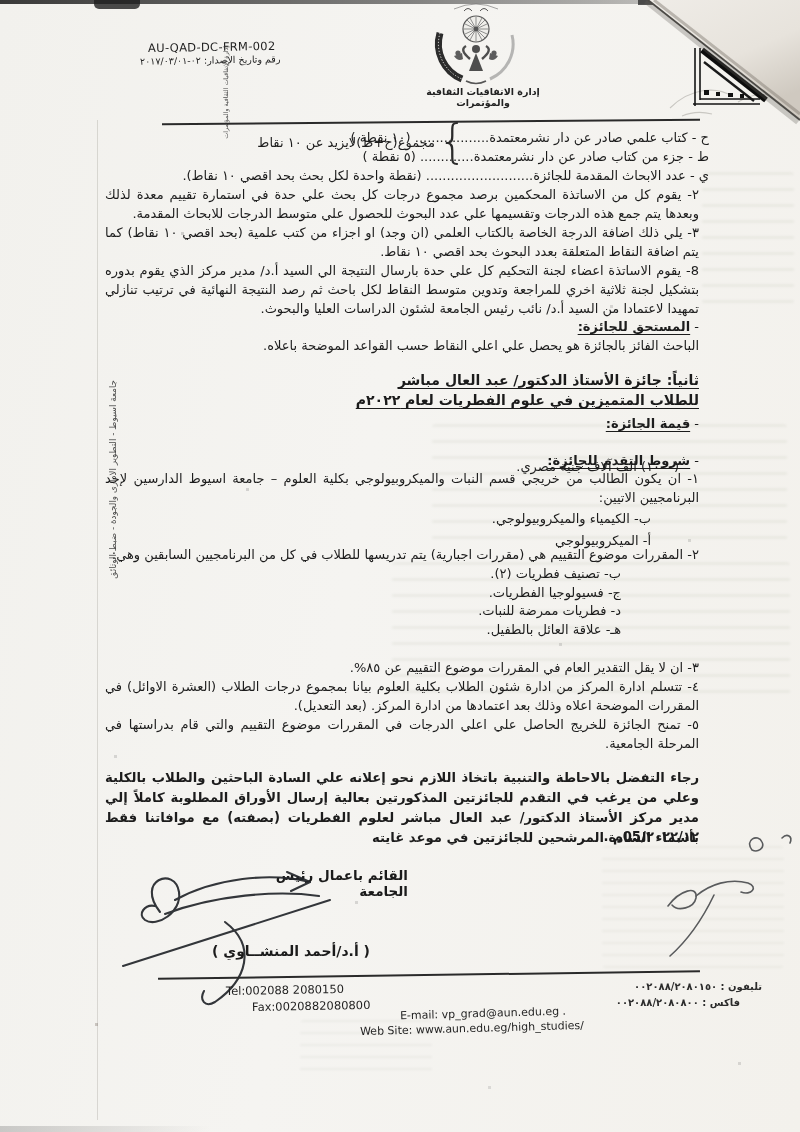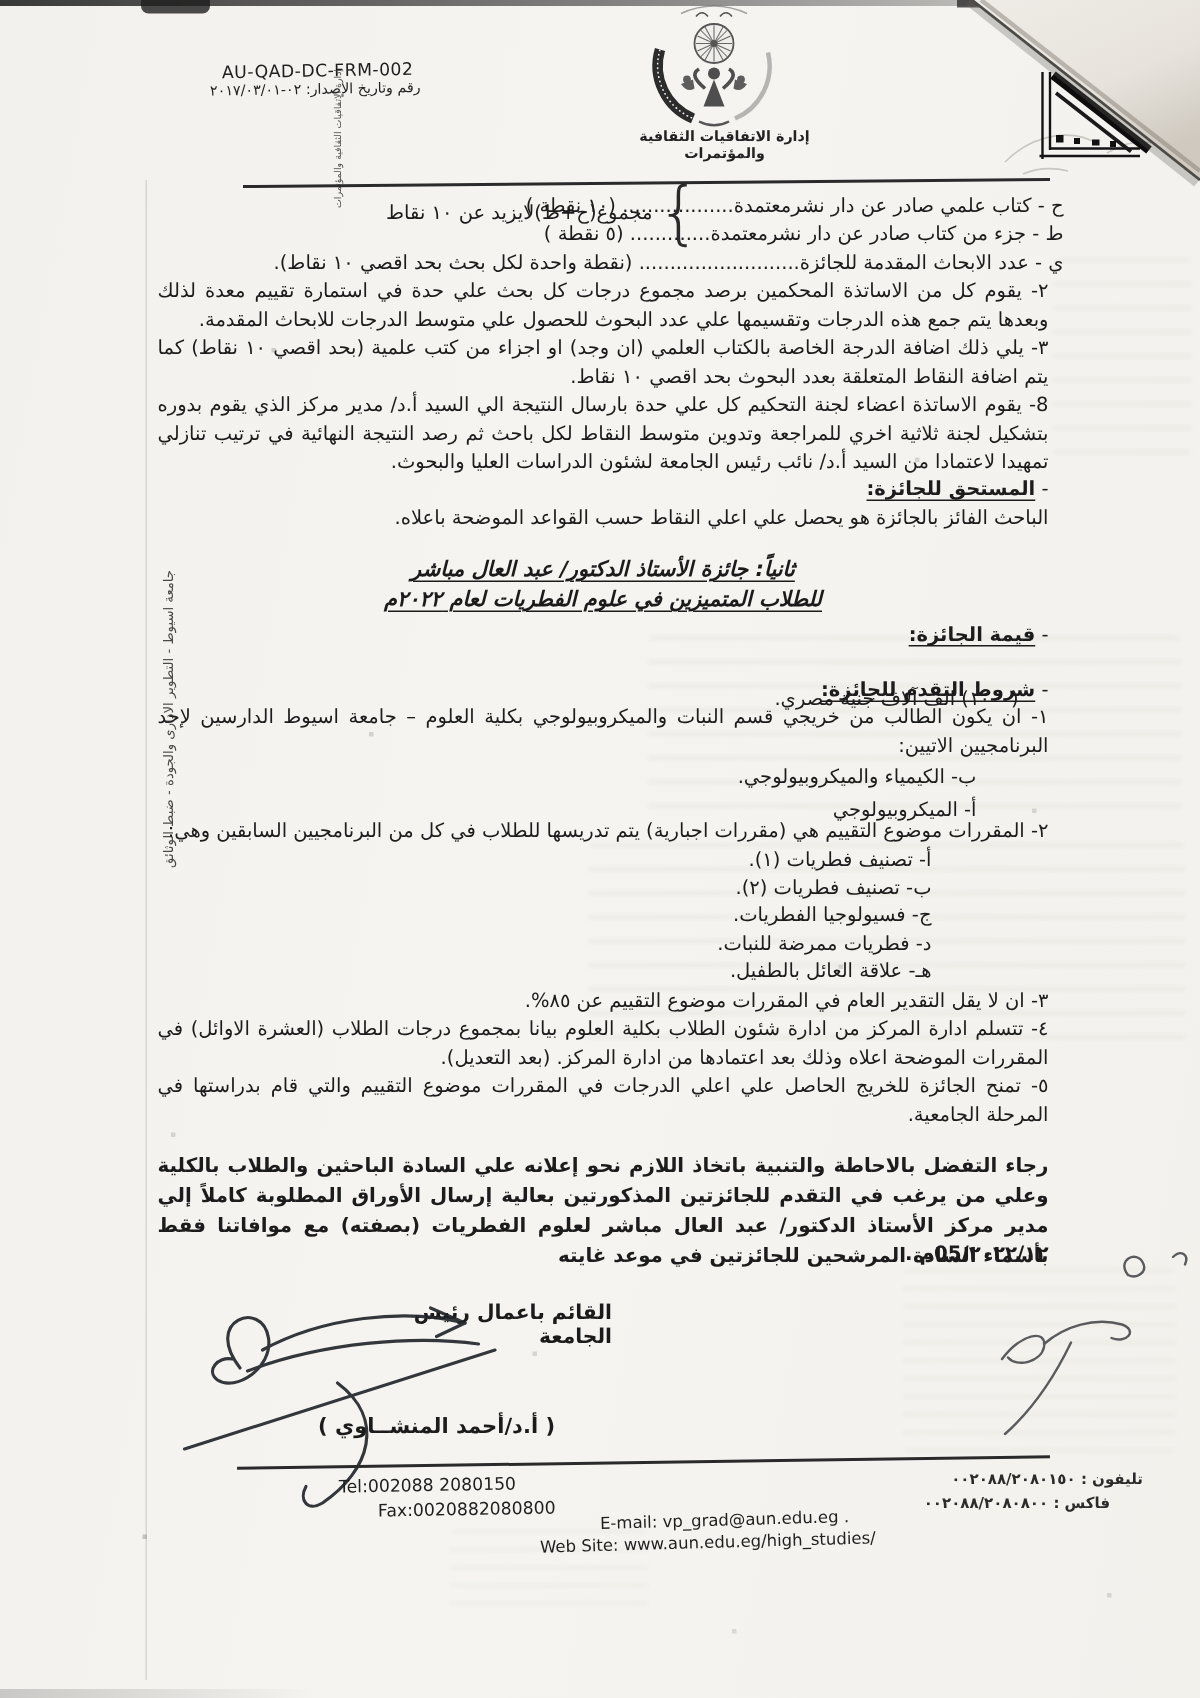--- a/index.html
+++ b/index.html
@@ -100,21 +100,21 @@
   <div class="abs ar bodytxt just" style="left:105px;top:185px;width:594px;">٢- يقوم كل من الاساتذة المحكمين برصد مجموع درجات كل بحث علي حدة في استمارة تقييم معدة لذلك وبعدها يتم جمع هذه الدرجات وتقسيمها علي عدد البحوث للحصول علي متوسط الدرجات للابحاث المقدمة.</div>
   <div class="abs ar bodytxt just" style="left:105px;top:223px;width:594px;">٣- يلي ذلك اضافة الدرجة الخاصة بالكتاب العلمي (ان وجد) او اجزاء من كتب علمية (بحد اقصي ١٠ نقاط) كما يتم اضافة النقاط المتعلقة بعدد البحوث بحد اقصي ١٠ نقاط.</div>
   <div class="abs ar bodytxt just" style="left:105px;top:261px;width:594px;">8- يقوم الاساتذة اعضاء لجنة التحكيم كل علي حدة بارسال النتيجة الي السيد أ.د/ مدير مركز الذي يقوم بدوره بتشكيل لجنة ثلاثية اخري للمراجعة وتدوين متوسط النقاط لكل باحث ثم رصد النتيجة النهائية في ترتيب تنازلي تمهيدا لاعتمادا من السيد أ.د/ نائب رئيس الجامعة لشئون الدراسات العليا والبحوث.</div>
 
   <div class="abs ar bodytxt" style="left:105px;top:336px;width:594px;">الباحث الفائز بالجائزة هو يحصل علي اعلي النقاط حسب القواعد الموضحة باعلاه.</div>
   <div class="abs ar bodytxt" style="left:105px;top:317px;width:594px;">
     <span>-</span>
     <span class="hd">المستحق للجائزة:</span>
   </div>
 
-  <div class="abs ar" style="left:105px;top:370px;width:594px;text-align:center;font-size:14px;font-weight:700;line-height:20px;font-style:italic;">
+  <div class="abs ar" style="left:105px;top:370px;width:594px;font-size:14px;font-weight:700;line-height:20px;">
     <div class="hd">ثانياً: جائزة الأستاذ الدكتور/ عبد العال مباشر</div>
     <div class="hd">للطلاب المتميزين في علوم الفطريات لعام ٢٠٢٢م</div>
   </div>
 
   <div class="abs ar bodytxt" style="left:105px;top:414px;width:594px;">
     <span>-</span>
     <span class="hd">قيمة الجائزة:</span>
   </div>
   <div class="abs ar bodytxt" style="left:105px;top:433px;width:574px;margin-top:24px;">(١٠٠٠) الف آلاف جنية مصري.</div>
 
@@ -122,21 +122,20 @@
     <span>-</span>
     <span class="hd">شروط التقدم للجائزة:</span>
   </div>
   <div class="abs ar bodytxt just" style="left:105px;top:469px;width:594px;">١- ان يكون الطالب من خريجي قسم النبات والميكروبيولوجي بكلية العلوم – جامعة اسيوط الدارسين لإحد البرنامجيين الاتيين:</div>
   <div class="abs ar bodytxt" style="left:105px;top:508px;width:546px;line-height:22px;">
     <div>ب- الكيمياء والميكروبيولوجي.</div>
     <div>أ-  الميكروبيولوجي</div>
   </div>
   <div class="abs ar bodytxt" style="left:105px;top:545px;width:594px;">٢- المقررات موضوع التقييم هي (مقررات اجبارية) يتم تدريسها للطلاب في كل من البرنامجيين السابقين وهي:</div>
   <div class="abs ar bodytxt" style="left:105px;top:565px;width:516px;line-height:18.6px;">
-    <div>أ- تصنيف فطريات (١).</div>
     <div>ب- تصنيف فطريات (٢).</div>
     <div>ج- فسيولوجيا الفطريات.</div>
     <div>د- فطريات ممرضة للنبات.</div>
     <div>هـ- علاقة العائل بالطفيل.</div>
   </div>
   <div class="abs ar bodytxt" style="left:105px;top:658px;width:594px;">٣-  ان لا يقل التقدير العام في المقررات موضوع التقييم عن ٨٥%.</div>
   <div class="abs ar bodytxt just" style="left:105px;top:677px;width:594px;">٤- تتسلم ادارة المركز من ادارة شئون الطلاب بكلية العلوم بيانا بمجموع درجات الطلاب (العشرة الاوائل) في المقررات الموضحة اعلاه وذلك بعد اعتمادها من ادارة المركز. (بعد التعديل).</div>
   <div class="abs ar bodytxt just" style="left:105px;top:715px;width:594px;">٥- تمنح الجائزة للخريج الحاصل علي اعلي الدرجات في المقررات موضوع التقييم والتي قام بدراستها في المرحلة الجامعية.</div>
 
   <div class="abs ar bodytxt just bold" style="left:105px;top:753px;width:594px;line-height:20px;font-size:13.2px;">رجاء التفضل بالاحاطة والتنبية باتخاذ اللازم نحو إعلانه علي السادة الباحثين والطلاب بالكلية وعلي من يرغب في التقدم للجائزتين المذكورتين بعالية إرسال الأوراق المطلوبة كاملاً إلي مدير مركز الأستاذ الدكتور/ عبد العال مباشر لعلوم الفطريات (بصفته) مع موافاتنا فقط بأسماء السادة المرشحين للجائزتين في موعد غايته</div>

